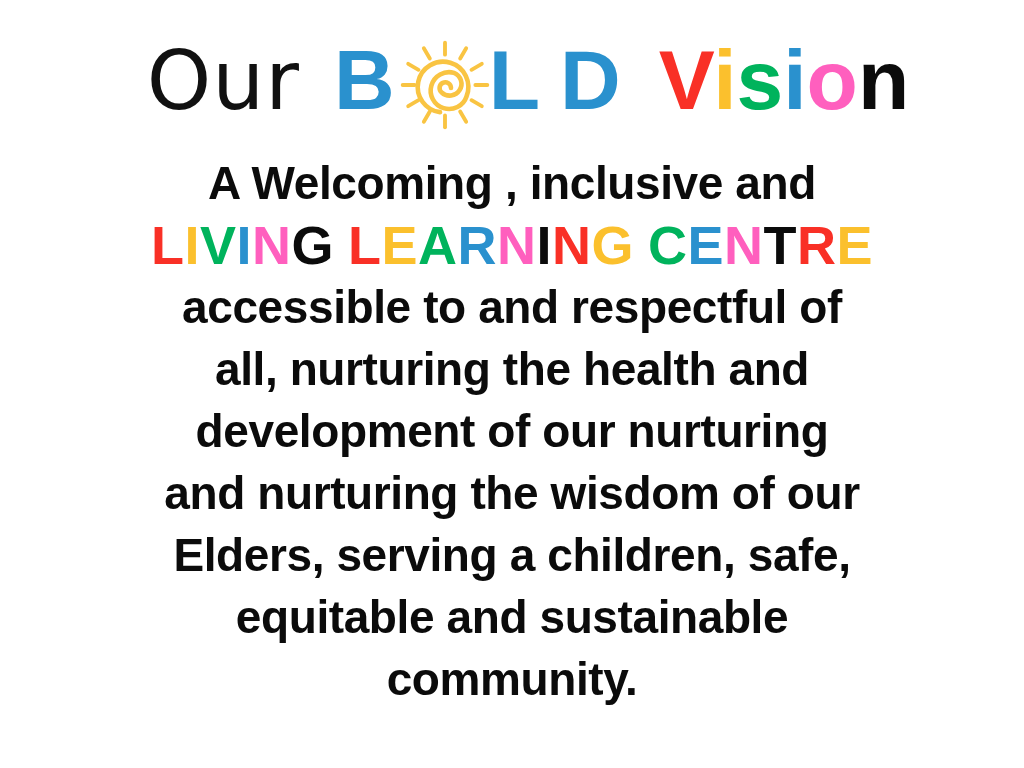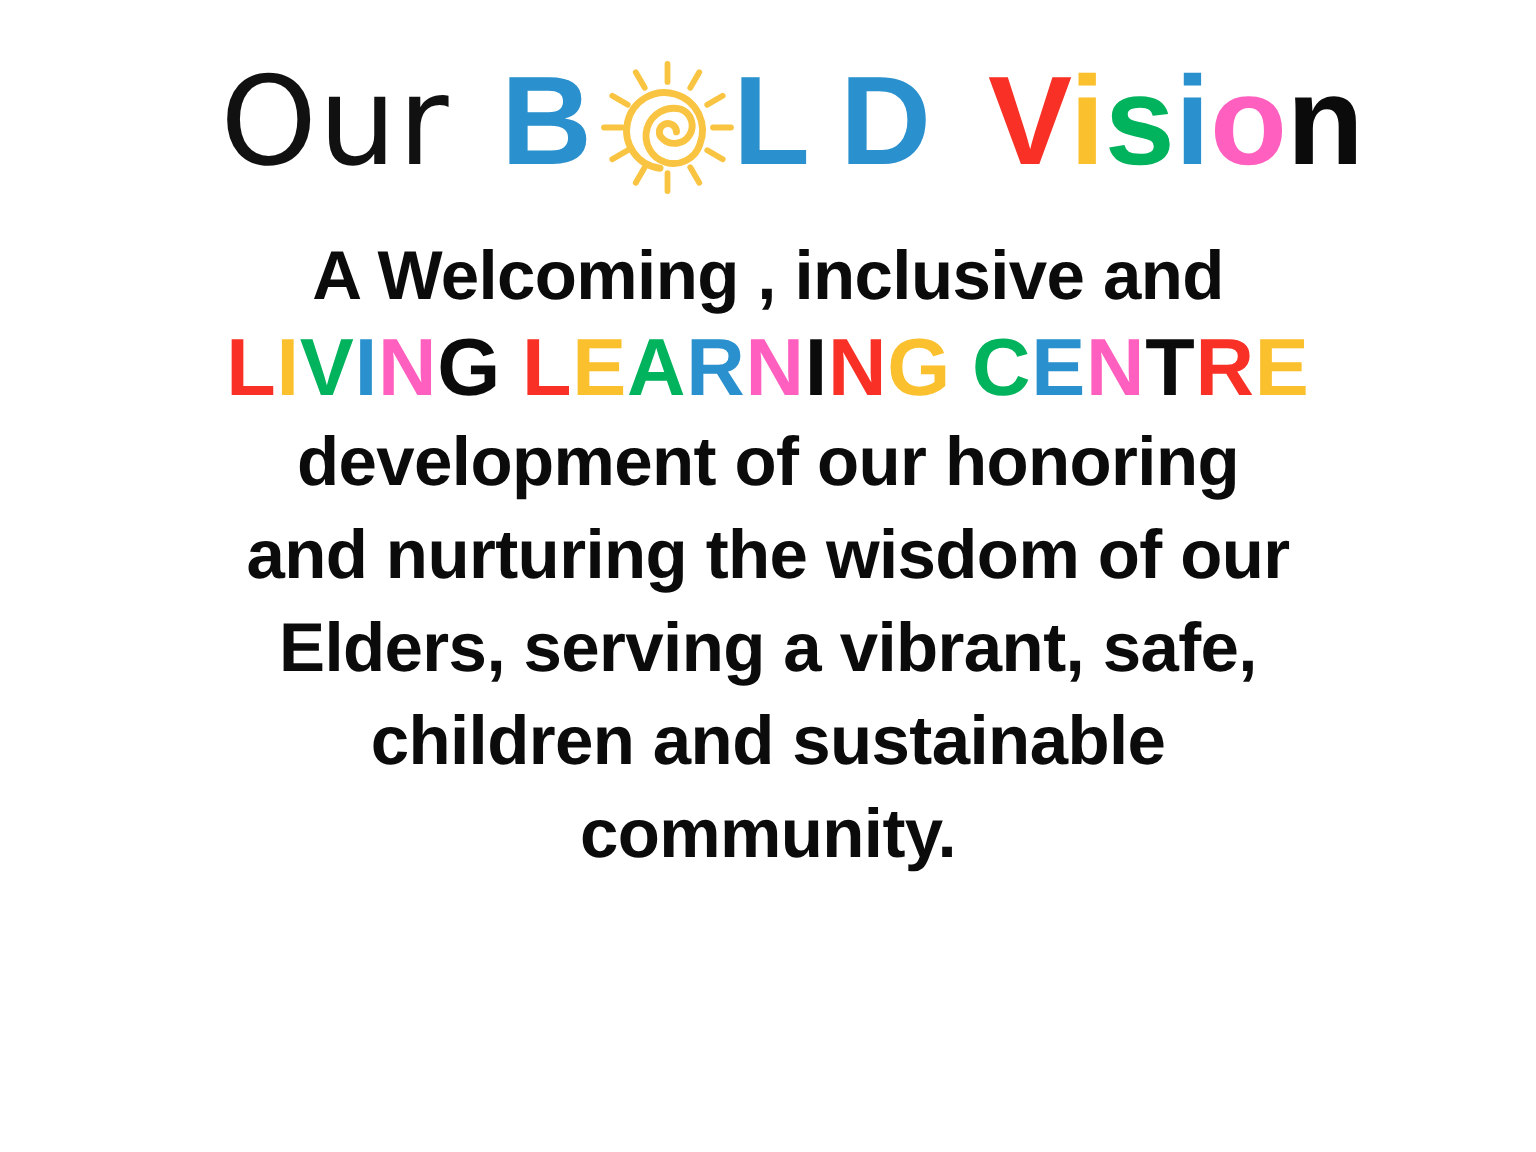--- a/index.html
+++ b/index.html
@@ -130,20 +130,22 @@
             </svg>
           </span><span style="color: rgb(42, 145, 206);">L</span><span style="display:inline-block;width:16px"></span><span style="color: rgb(42, 145, 206);">D</span></span><span class="headline-gap"></span><span class="headline-vision" id="vision-word"><span style="color: rgb(249, 48, 38);">V</span><span style="color: rgb(251, 192, 45);">i</span><span style="color: rgb(0, 179, 92);">s</span><span style="color: rgb(42, 145, 206);">i</span><span style="color: rgb(255, 95, 190);">o</span><span style="color: rgb(11, 11, 11);">n</span></span>
   </div>
 
   <div class="body-block">
 
     <div class="body-line">A Welcoming , inclusive and</div>
 
     <div class="llc-line" id="rainbow-line"><span><span style="color: rgb(249, 48, 38);">L</span><span style="color: rgb(251, 192, 45);">I</span><span style="color: rgb(0, 179, 92);">V</span><span style="color: rgb(42, 145, 206);">I</span><span style="color: rgb(255, 95, 190);">N</span><span style="color: rgb(11, 11, 11);">G</span></span><span class="sp"></span><span><span style="color: rgb(249, 48, 38);">L</span><span style="color: rgb(251, 192, 45);">E</span><span style="color: rgb(0, 179, 92);">A</span><span style="color: rgb(42, 145, 206);">R</span><span style="color: rgb(255, 95, 190);">N</span><span style="color: rgb(11, 11, 11);">I</span><span style="color: rgb(249, 48, 38);">N</span><span style="color: rgb(251, 192, 45);">G</span></span><span class="sp"></span><span><span style="color: rgb(0, 179, 92);">C</span><span style="color: rgb(42, 145, 206);">E</span><span style="color: rgb(255, 95, 190);">N</span><span style="color: rgb(11, 11, 11);">T</span><span style="color: rgb(249, 48, 38);">R</span><span style="color: rgb(251, 192, 45);">E</span></span></div>
 
-    <div class="body-line">development of our honoring</div>
+    <div class="body-line">accessible to and respectful of</div>
+    <div class="body-line">all, nurturing the health and</div>
+    <div class="body-line">development of our nurturing</div>
     <div class="body-line">and nurturing the wisdom of our</div>
-    <div class="body-line">Elders, serving a vibrant, safe,</div>
-    <div class="body-line">children and sustainable</div>
+    <div class="body-line">Elders, serving a children, safe,</div>
+    <div class="body-line">equitable and sustainable</div>
     <div class="body-line">community.</div>
 
   </div>
 </div>
 
 </body></html>

